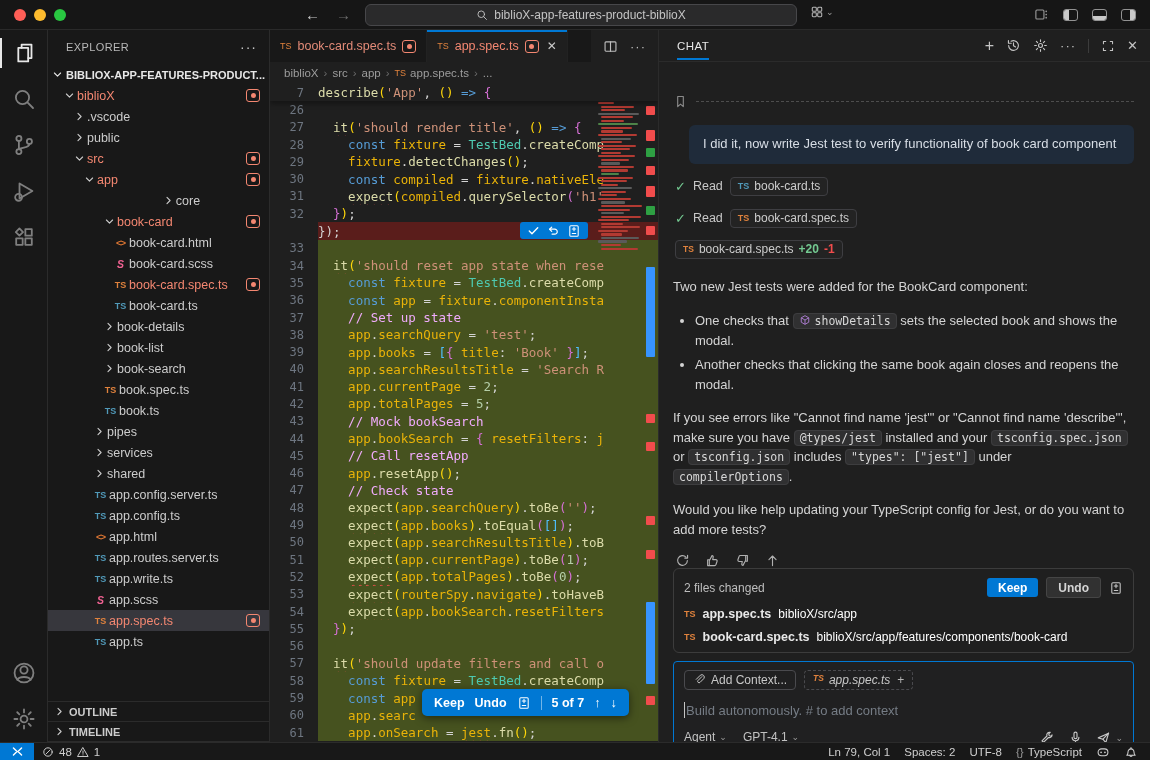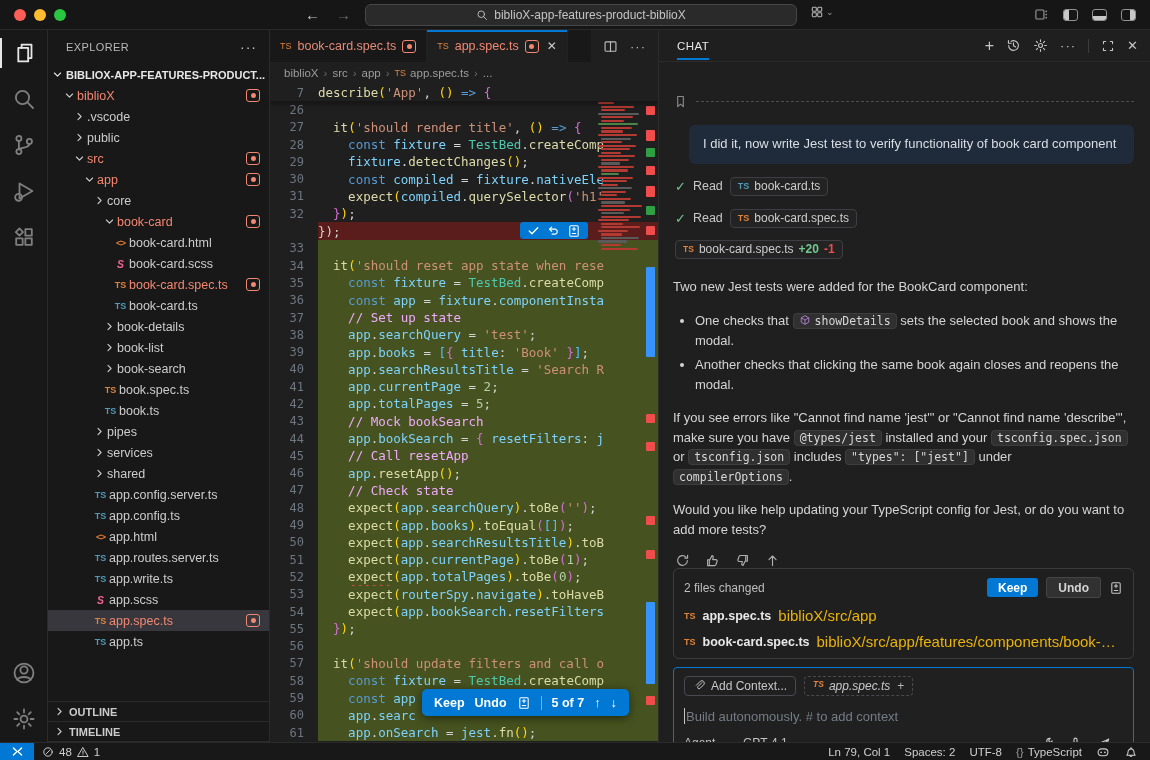--- a/index.html
+++ b/index.html
@@ -73,21 +73,21 @@
     color:#9d9d9d;flex:0 0 22px;white-space:nowrap}
   .breadcrumb .sep{color:#6a6a6a}
   .codewrap{flex:1 1 auto;position:relative;overflow:hidden;
     font-family:"DejaVu Sans Mono",monospace;font-size:12.5px}
   .cline{height:17.3px;display:flex;align-items:center}
   .cline.sticky{background:#1f1f1f;box-shadow:0 3px 5px rgba(0,0,0,.35);position:relative;z-index:4}
   .gut{width:48px;flex:0 0 48px;text-align:right;padding-right:14px;color:#6e7681;font-size:12px}
   .ccontent{flex:1;height:100%;display:flex;align-items:center;white-space:pre;overflow:hidden;padding-right:14px}
   .cline.added .ccontent{background:#46521f}
   .cline.removed .ccontent{background:#5a1d1b;position:relative}
-  .tok-w{color:#d4d4d4}.tok-k{color:#569cd6}.tok-v{color:#7dd3fc}.tok-f{color:#dcdcaa}
+  .tok-w{color:#d4d4d4}.tok-k{color:#569cd6}.tok-v{color:#eab308}.tok-f{color:#dcdcaa}
   .tok-s{color:#ce9178}.tok-n{color:#b5cea8}.tok-m{color:#f0abfc}.tok-g{color:#ffd70a}
   .tok-p{color:#d670d6}.tok-b{color:#4fc1ff}.tok-o{color:#569cd6}
   .sq{text-decoration:underline;text-decoration-style:wavy;text-decoration-color:#f14c4c;
     text-decoration-thickness:1px;text-underline-offset:2.5px}
   .inline-actions{position:absolute;right:70px;top:0;height:17px;background:#0078d4;border-radius:3px;
     display:flex;align-items:center;gap:7px;padding:0 7px;color:#fff;z-index:5}
   .minimap{position:absolute;top:18px;right:16px;width:46px;height:152px;z-index:3}
   .mmbar{position:absolute;height:2.2px;border-radius:1px}
   .ruler{position:absolute;top:0;right:1px;width:12px;bottom:0;z-index:3}
   .rmark{position:absolute;left:1px;width:9px;border-radius:1px}
@@ -123,21 +123,21 @@
     border:1px solid #3d3d3f;border-radius:4px;padding:0 5px;color:#d7d7d7;white-space:nowrap}
   .codechip .mic2{color:#b180d7;margin-right:4px;font-size:10px}
   .feedback{display:flex;gap:15px;margin-top:14px;color:#b0b0b0;padding-left:2px}
   .fc-card{margin-top:auto;border:1px solid #3c3c3c;border-radius:6px;padding:8px 10px}
   .fc-head{display:flex;align-items:center;gap:8px;font-size:12px;color:#bdbdbd}
   .btn{border-radius:3px;font-size:12px;padding:2.5px 11px;font-weight:bold}
   .btn.keep{background:#0078d4;color:#fff}
   .btn.undo{background:#313131;color:#d4d4d4;border:1px solid #454545}
   .fc-file{display:flex;align-items:center;gap:7px;margin-top:9px;font-size:12.5px;white-space:nowrap;overflow:hidden}
   .fc-file .fname{color:#e8e8e8;font-weight:bold}
-  .fc-file .fpath{color:#eab308;font-size:15px;overflow:hidden;text-overflow:ellipsis}
+  .fc-file .fpath{color:#ffffff;font-size:12px;overflow:hidden;text-overflow:ellipsis}
   .chat-input{margin-top:8px;border:1px solid #0078d4;border-radius:4px;background:#202021;padding:8px 10px 7px}
   .ci-chips{display:flex;gap:8px;align-items:center}
   .ctxchip{display:inline-flex;align-items:flex-start;gap:5px;border:1px solid #4a4a4e;border-radius:4px;
     padding:2px 8px;font-size:12px;color:#c8c8c8}
   .ctxchip.dashed{border-style:dashed;font-style:italic}
   .ctxchip .plus{font-style:normal;color:#b5b5b5;margin-left:2px}
   .ci-placeholder{margin-top:10px;display:flex;align-items:center;font-size:13px;color:#757c85;height:20px}
   .caret{width:1px;height:16px;background:#c5c5c5;margin-right:1px}
   .ci-bottom{margin-top:10px;display:flex;align-items:flex-start;gap:16px;font-size:12px;color:#c2c2c2}
   .ci-ddown{display:flex;align-items:center;gap:4px}
@@ -302,21 +302,21 @@
           </div>
           <div class="trow" style="padding-left: 34px;">
             <span class="chev">
               <svg viewBox="0 0 16 16" width="11" height="11" fill="none" stroke="currentColor" stroke-width="1.6" stroke-linecap="round" stroke-linejoin="round">
                 <path d="M3.5 5.8L8 10.3l4.5-4.5"></path>
               </svg>
             </span>
             <span class="lbl err">app</span>
             <span class="badge"></span>
           </div>
-          <div class="trow" style="padding-left: 44px;">
+          <div class="trow" style="padding-left: 44px; justify-content: center;">
             <span class="chev">
               <svg viewBox="0 0 16 16" width="11" height="11" fill="none" stroke="currentColor" stroke-width="1.6" stroke-linecap="round" stroke-linejoin="round">
                 <path d="M5.8 3.5L10.3 8l-4.5 4.5"></path>
               </svg>
             </span>
             <span class="lbl">core</span>
           </div>
           <div class="trow" style="padding-left: 54px;">
             <span class="chev">
               <svg viewBox="0 0 16 16" width="11" height="11" fill="none" stroke="currentColor" stroke-width="1.6" stroke-linecap="round" stroke-linejoin="round">

